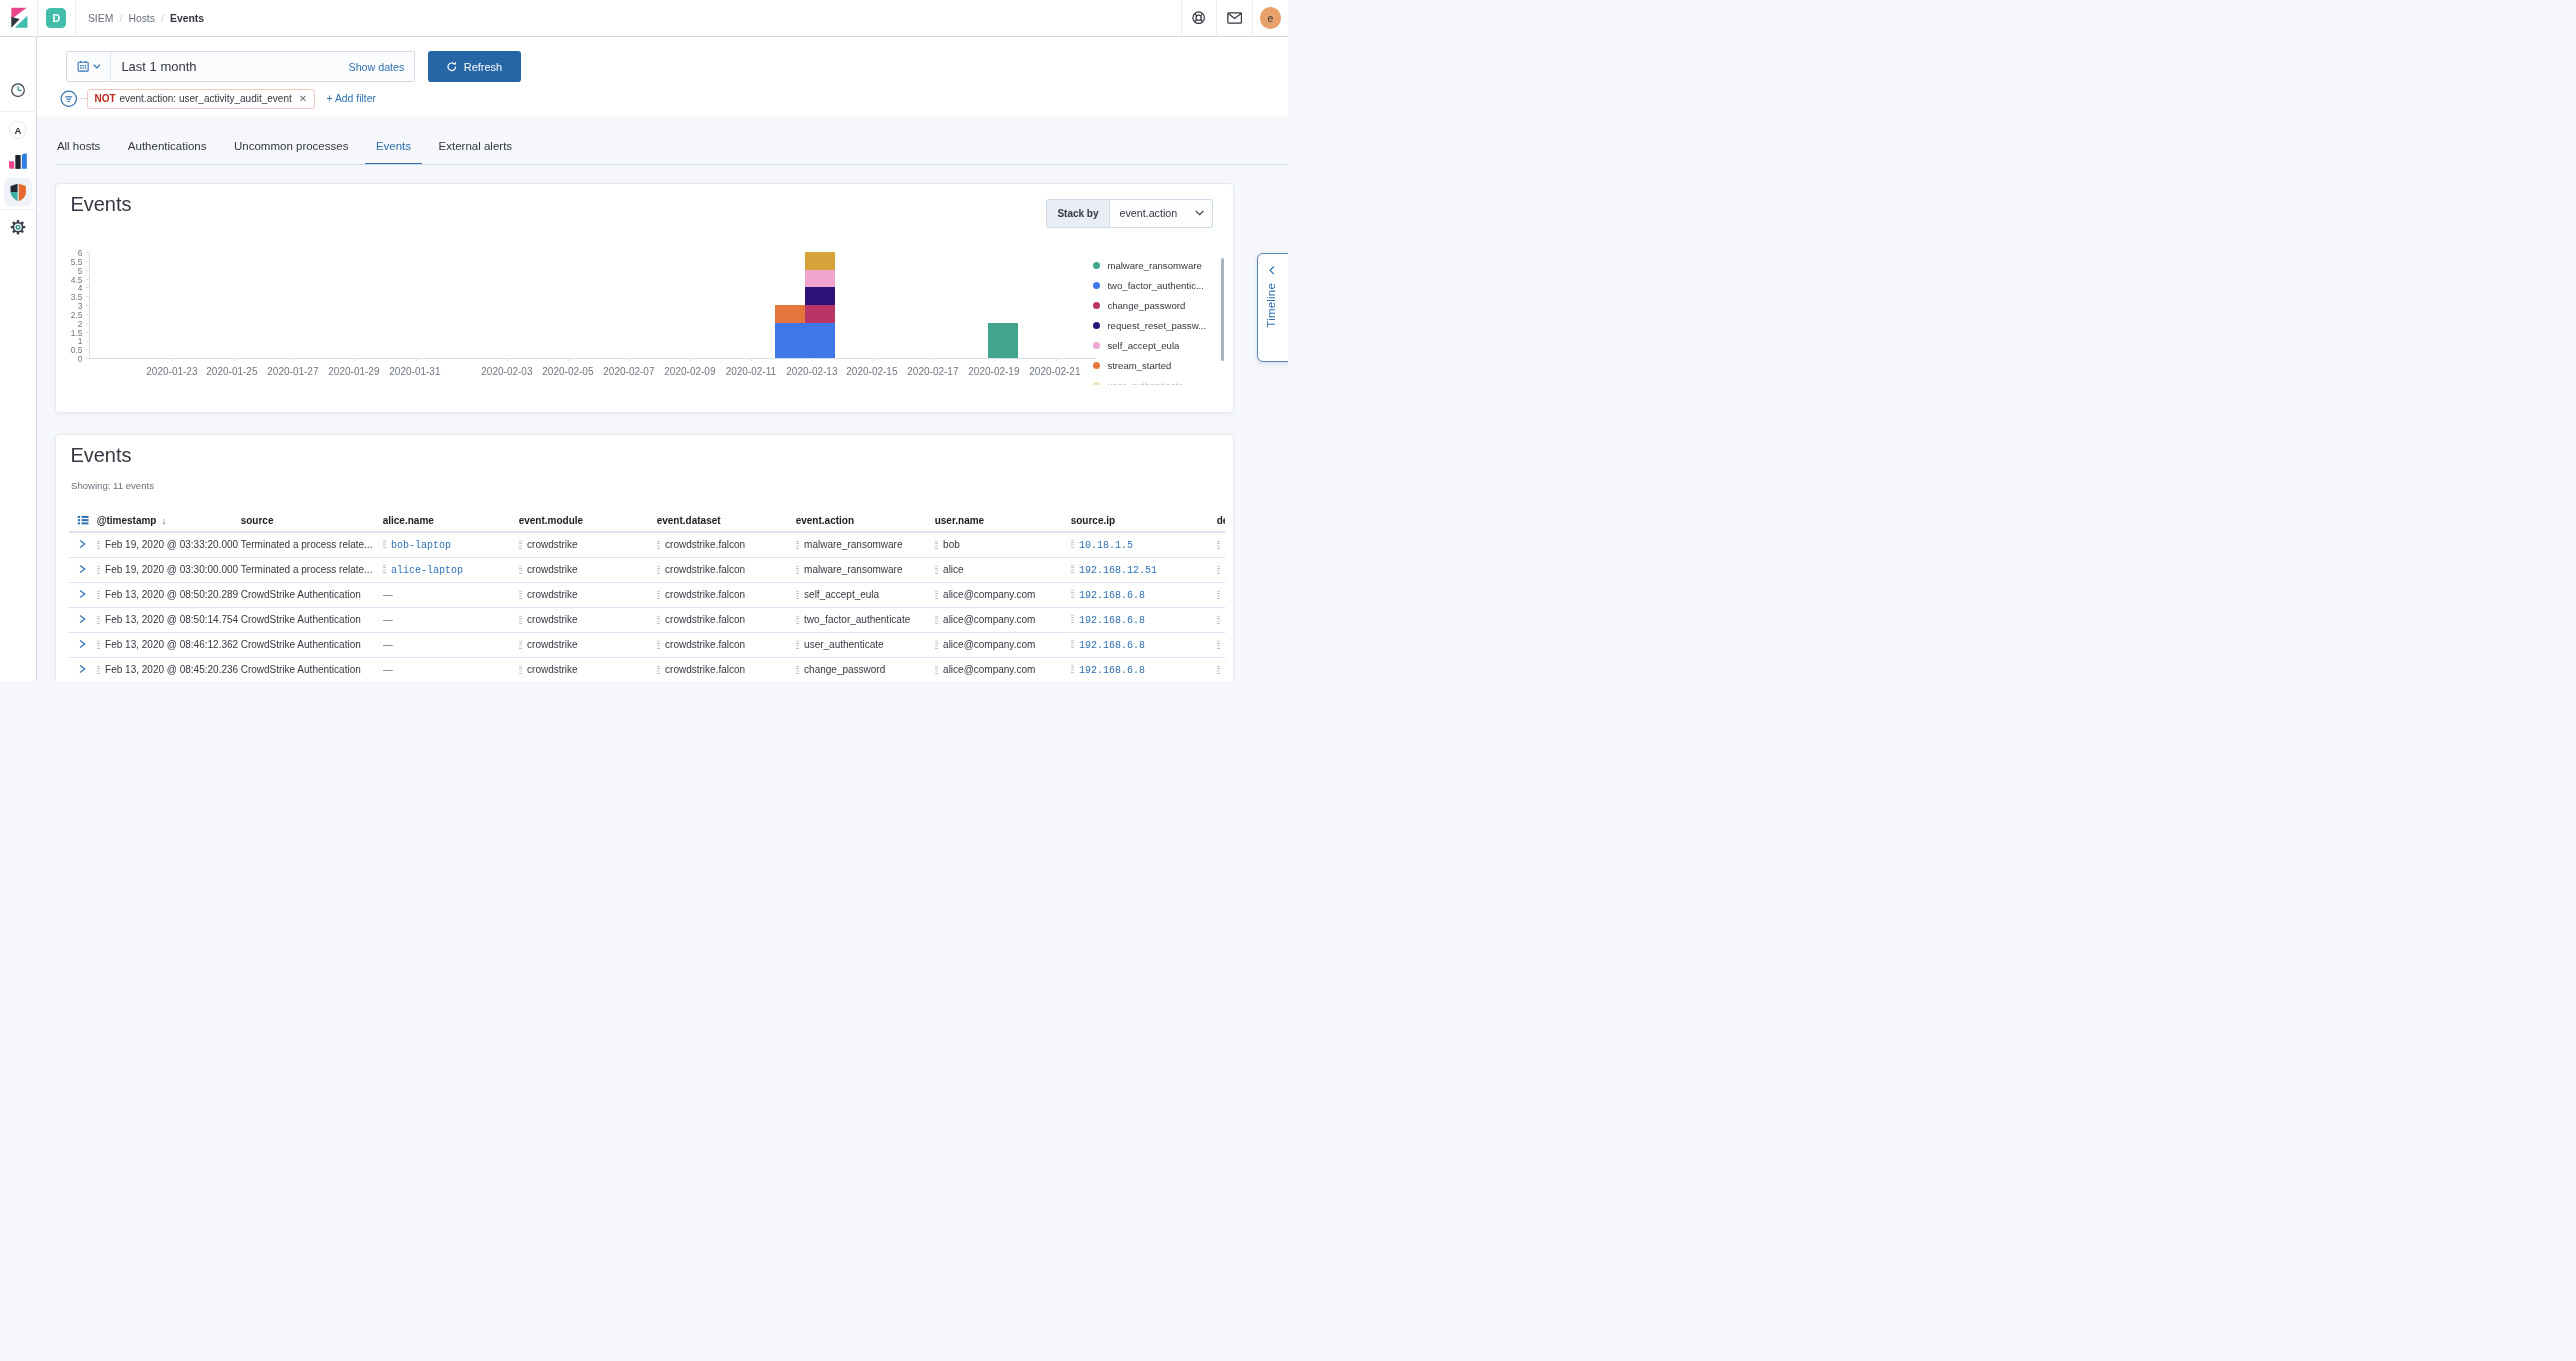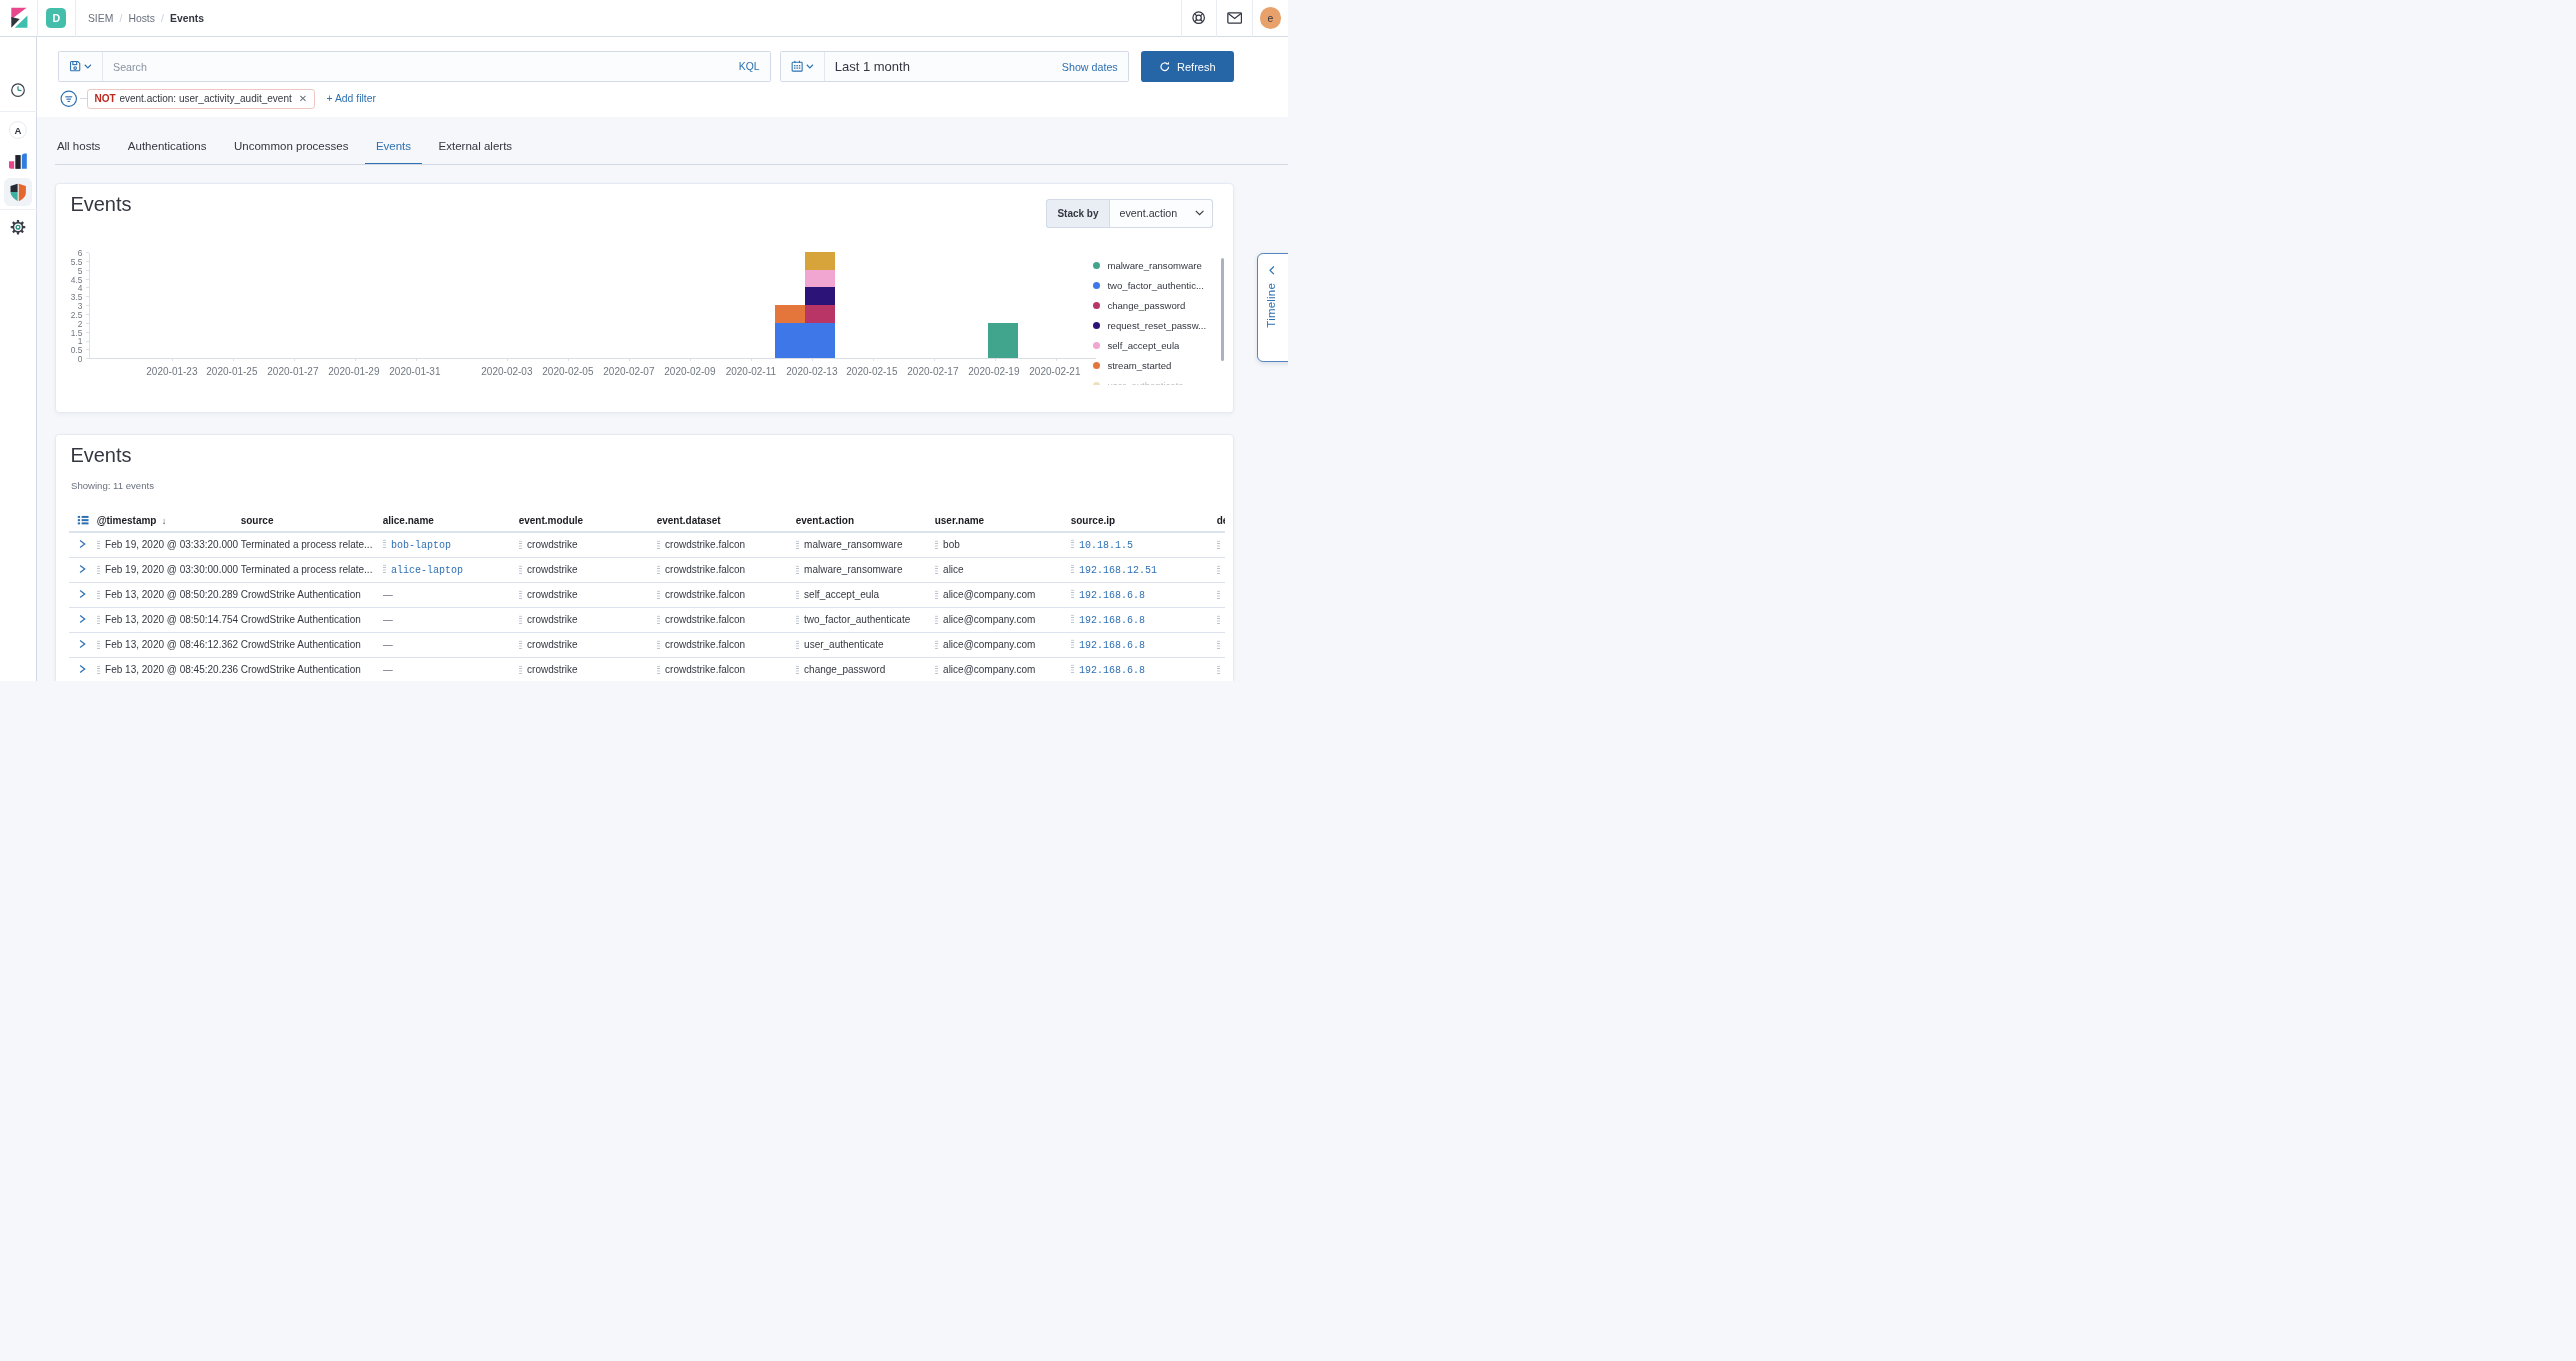--- a/index.html
+++ b/index.html
@@ -222,34 +222,20 @@
         </g>
         <circle cx="12" cy="12" r="6" fill="#fff" stroke="#3A3F4A" stroke-width="2.2"></circle>
         <circle cx="12" cy="12" r="2.4" fill="none" stroke="#2E8C80" stroke-width="1.8"></circle>
       </svg>
     </div>
 
   </aside>
 
   <section class="query-section">
     <div class="query-row">
-      <div class="search-box">
-        <span class="save-ctl">
-          <svg width="12.3" height="12.3" viewBox="0 0 16 16" fill="none">
-            <path d="M2 3 a1 1 0 0 1 1-1 h8.5 L14 4.5 V13 a1 1 0 0 1 -1 1 H3 a1 1 0 0 1 -1 -1 Z" stroke="#2E70B0" stroke-width="1.4"></path>
-            <rect x="5" y="2" width="5" height="4" stroke="#2E70B0" stroke-width="1.4" fill="none"></rect>
-            <circle cx="8" cy="10.5" r="1.7" stroke="#2E70B0" stroke-width="1.4"></circle>
-          </svg>
-          <svg width="7.7" height="4.6" viewBox="0 0 10 6" fill="none">
-            <polyline points="1,1 5,5 9,1" stroke="#2E70B0" stroke-width="1.5"></polyline>
-          </svg>
-        </span>
-        <span class="search-placeholder">Search</span>
-        <span class="kql">KQL</span>
-      </div>
       <div class="date-box">
         <span class="cal-ctl">
           <svg width="12.3" height="12.3" viewBox="0 0 16 16" fill="none">
             <rect x="1.5" y="3" width="13" height="11.5" rx="1" stroke="#2E70B0" stroke-width="1.4"></rect>
             <line x1="5" y1="1" x2="5" y2="4" stroke="#2E70B0" stroke-width="1.4"></line>
             <line x1="11" y1="1" x2="11" y2="4" stroke="#2E70B0" stroke-width="1.4"></line>
             <g fill="#2E70B0">
               <rect x="4" y="6.5" width="1.8" height="1.8"></rect>
                 <rect x="7.1" y="6.5" width="1.8" height="1.8"></rect>
                 <rect x="10.2" y="6.5" width="1.8" height="1.8"></rect>

